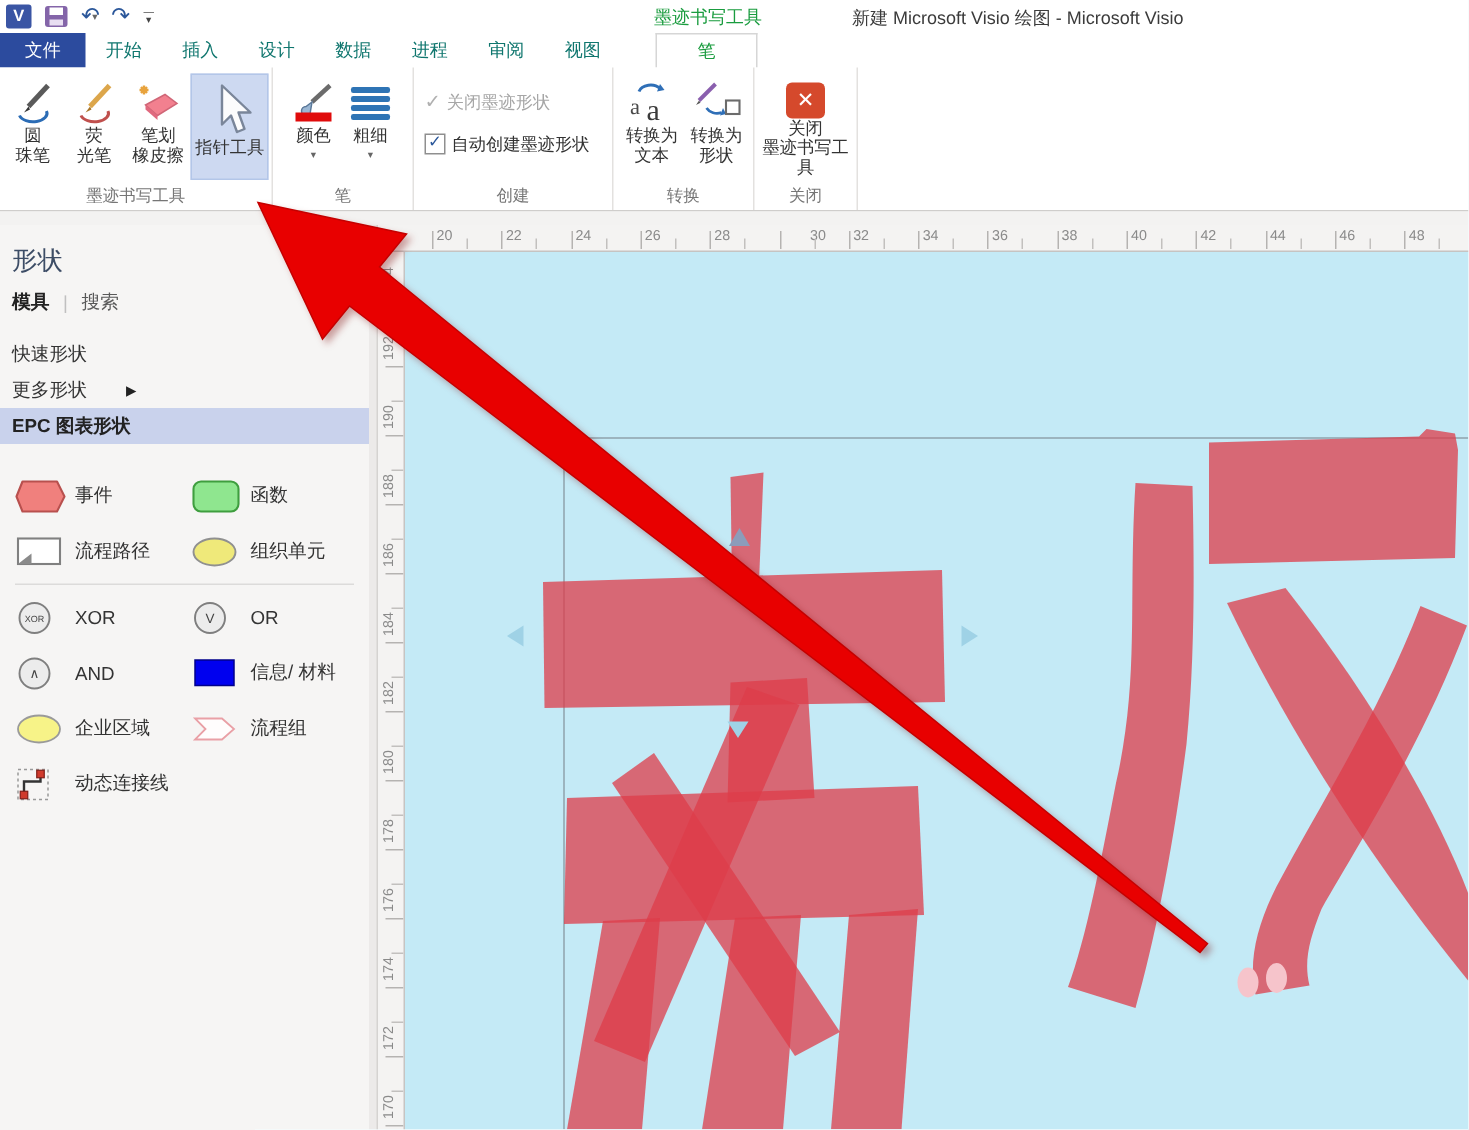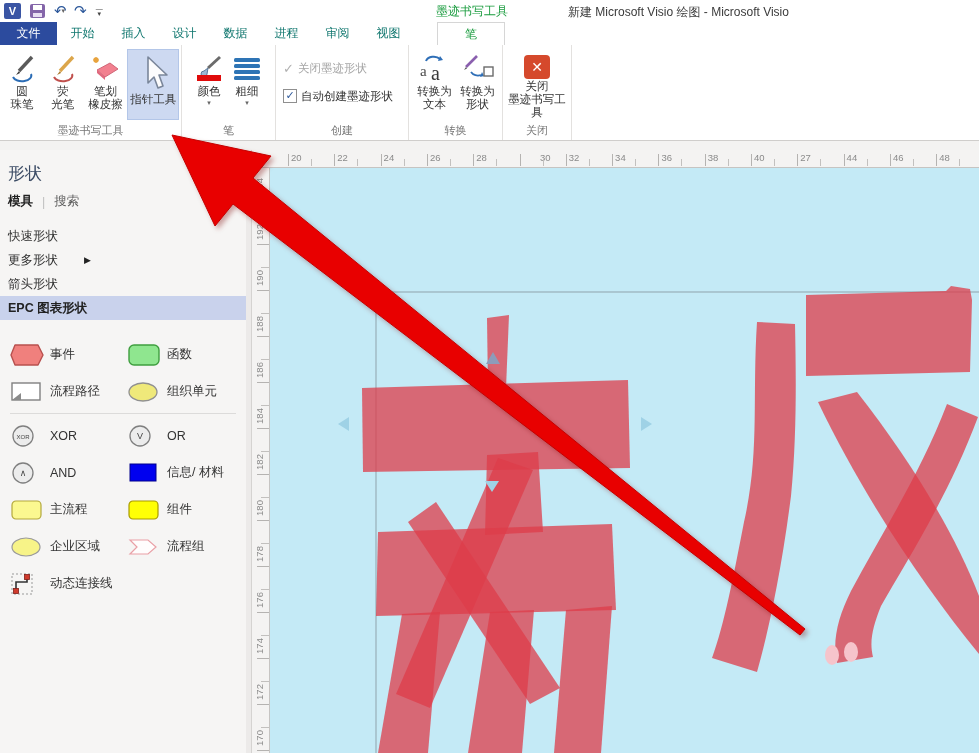--- a/index.html
+++ b/index.html
@@ -282,23 +282,20 @@
       <span class="pane-tab-b">搜索</span>
     </div>
     <div class="stencil-nav" id="stencil-nav">
         <div class="nav-item">
           <span>快速形状</span>
         </div>
         <div class="nav-item">
           <span>更多形状</span>
           <span class="nav-arrow">▶</span>
         </div>
-        <div class="nav-item">
-          <span>箭头形状</span>
-        </div>
         <div class="nav-item nav-sel">EPC 图表形状</div>
       </div>
     <div class="shape-grid" id="shape-grid">
         <div class="shape-row">
           <div class="shape-cell">
             <svg width="34" height="24">
               <polygon points="5,2 28,2 33,12 28,22 5,22 1,12" fill="#f0807d" stroke="#b8504e" stroke-width="1.4" stroke-linejoin="round"></polygon>
             </svg>
             <span class="slbl">事件</span>
           </div>
@@ -347,34 +344,20 @@
               <circle cx="13" cy="12" r="10" fill="#ececec" stroke="#7f7f7f" stroke-width="1.3"></circle>
               <text x="13" y="15" text-anchor="middle" font-size="9" fill="#444">∧</text>
             </svg>
             <span class="slbl">AND</span>
           </div>
           <div class="shape-cell">
             <svg width="34" height="24">
               <rect x="3" y="3" width="26" height="17" fill="#0000ef" stroke="#00008b" stroke-width="1"></rect>
             </svg>
             <span class="slbl">信息/ 材料</span>
-          </div>
-        </div>
-        <div class="shape-row">
-          <div class="shape-cell">
-            <svg width="34" height="24">
-              <rect x="2" y="3" width="29" height="18" rx="4" fill="#fbf890" stroke="#b3a83c" stroke-width="1.2"></rect>
-            </svg>
-            <span class="slbl">主流程</span>
-          </div>
-          <div class="shape-cell">
-            <svg width="34" height="24">
-              <rect x="2" y="3" width="29" height="18" rx="4" fill="#ffff05" stroke="#a89a00" stroke-width="1.2"></rect>
-            </svg>
-            <span class="slbl">组件</span>
           </div>
         </div>
         <div class="shape-row">
           <div class="shape-cell">
             <svg width="34" height="24">
               <ellipse cx="16" cy="12" rx="14" ry="9" fill="#f7f388" stroke="#9a9a9a" stroke-width="1.2"></ellipse>
             </svg>
             <span class="slbl">企业区域</span>
           </div>
           <div class="shape-cell">
@@ -429,21 +412,21 @@
       <div class="htick" style="left: 388.4px;"></div>
       <span class="hlab" style="left: 391.4px;">36</span>
       <div class="hmin" style="left: 411.4px;"></div>
       <div class="htick" style="left: 434.7px;"></div>
       <span class="hlab" style="left: 437.7px; text-align: right;">38</span>
       <div class="hmin" style="left: 457.7px;"></div>
       <div class="htick" style="left: 481px;"></div>
       <span class="hlab" style="left: 484px;">40</span>
       <div class="hmin" style="left: 504px;"></div>
       <div class="htick" style="left: 527.3px;"></div>
-      <span class="hlab" style="left: 530.3px;">27</span>
+      <span class="hlab" style="left: 530.3px;">42</span>
       <div class="hmin" style="left: 550.3px;"></div>
       <div class="htick" style="left: 573.6px;"></div>
       <span class="hlab" style="left: 576.6px;">44</span>
       <div class="hmin" style="left: 596.6px;"></div>
       <div class="htick" style="left: 619.9px;"></div>
       <span class="hlab" style="left: 622.9px;">46</span>
       <div class="hmin" style="left: 642.9px;"></div>
       <div class="htick" style="left: 666.2px;"></div>
       <span class="hlab" style="left: 669.2px;">48</span>
       <div class="hmin" style="left: 689.2px;"></div>

